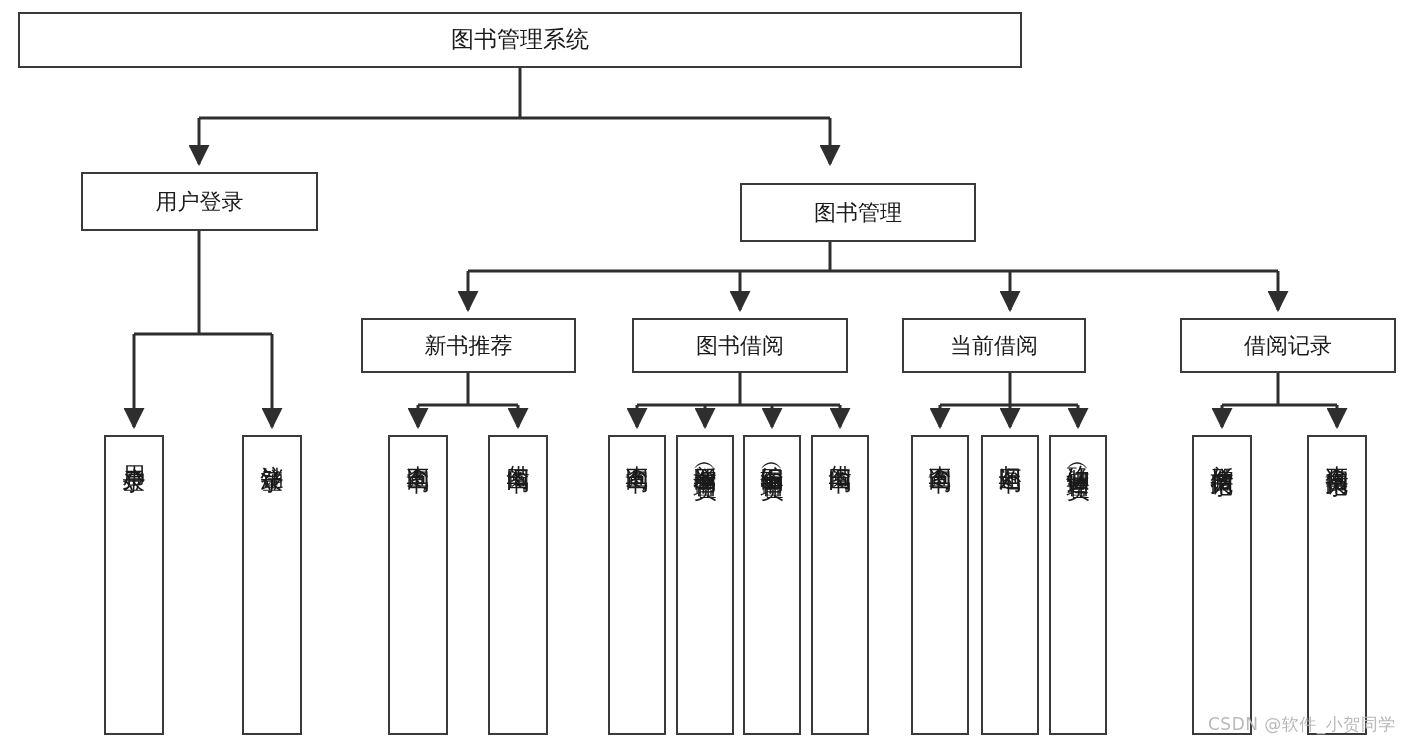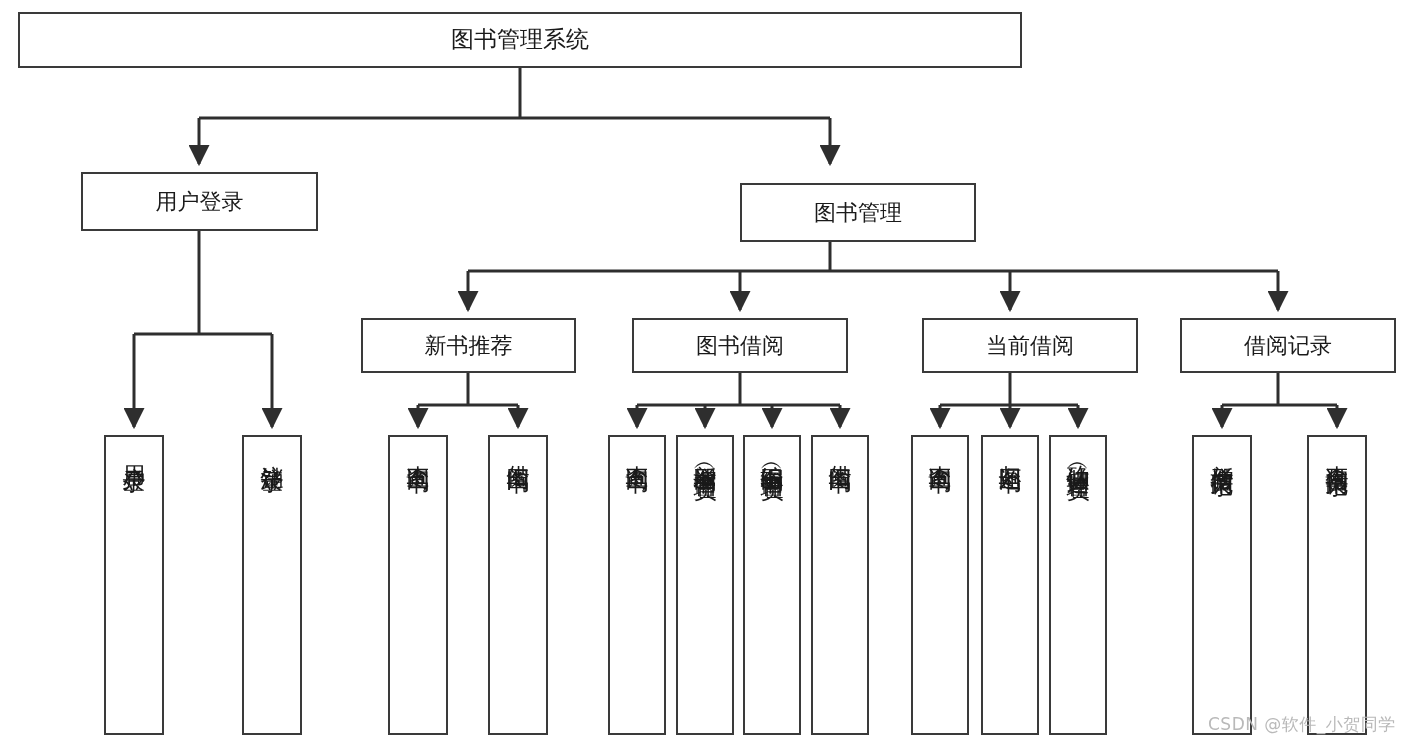--- a/index.html
+++ b/index.html
@@ -137,21 +137,21 @@
   <div class="node horizontal" style="left:712px; top:183px; width:236px; height:59px;margin-left:28px;">
     <span class="node-label">图书管理</span>
   </div>
 
   <div class="node horizontal" style="left:632px; top:318px; width:216px; height:55px;">
     <span class="node-label">图书借阅</span>
   </div>
   <div class="node horizontal" style="left:361px; top:318px; width:215px; height:55px;">
     <span class="node-label">新书推荐</span>
   </div>
-  <div class="node horizontal" style="left:902px; top:318px; width:216px; height:55px;margin-left:20px;">
+  <div class="node horizontal" style="left:902px; top:318px; width:184px; height:55px;">
     <span class="node-label">当前借阅</span>
   </div>
   <div class="node horizontal" style="left:1180px; top:318px; width:216px; height:55px;">
     <span class="node-label">借阅记录</span>
   </div>
 
   <div class="node vertical" style="left:104px; top:435px; width:60px; height:300px;">
     <span class="node-label">用户登录</span>
   </div>
   <div class="node vertical" style="left:242px; top:435px; width:60px; height:300px;">

